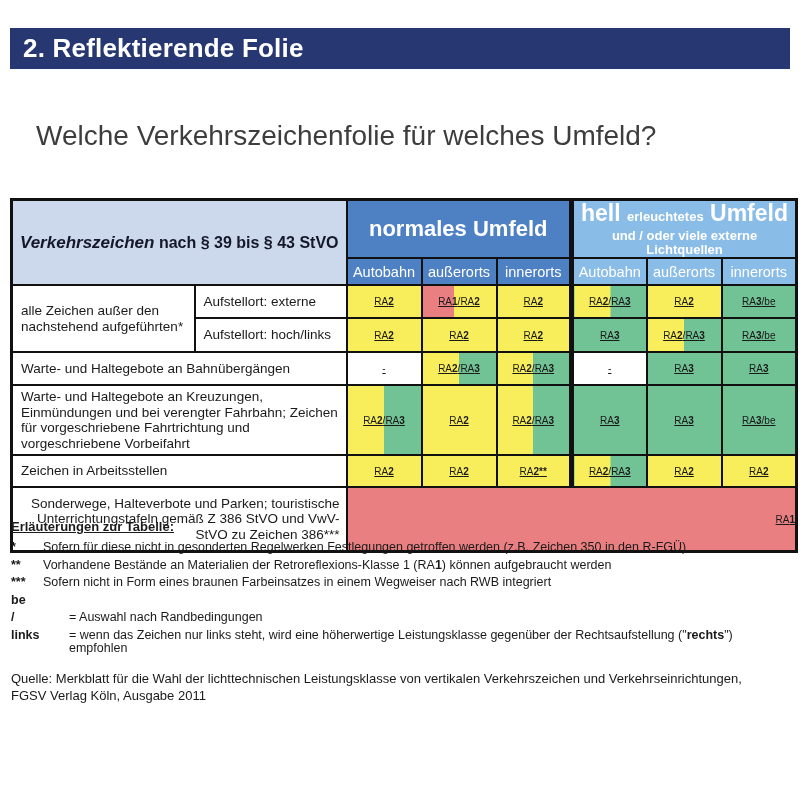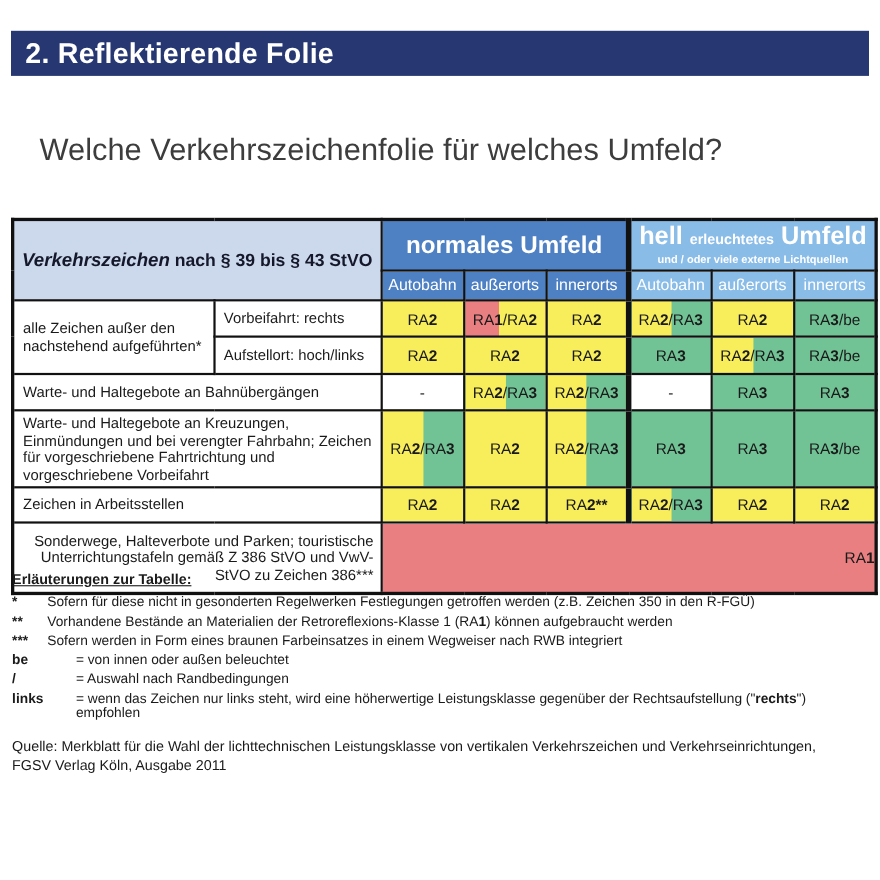--- a/index.html
+++ b/index.html
@@ -22,26 +22,26 @@
   .corner{background:var(--header_light,#CCD8EC);text-align:center;vertical-align:middle;color:#15182b;}
   .corner .big{font-weight:bold;font-size:17px;font-style:italic;}
   .corner .small{font-size:16px;}
   .grp{color:#fff;text-align:center;vertical-align:middle;height:44px;}
   .grp1{background:var(--blue_normal,#4E80C4);font-size:22px;}
   .grp1 .em{font-weight:bold;}
   .grp2{background:var(--blue_hell,#8ABCE8);margin-top:36px;}
   .grp2 .l1{font-size:23px;line-height:24px;}
   .grp2 .em{font-weight:bold;}
   .grp2 .mid{font-size:13px;}
-  .grp2 .l2{font-size:10px;line-height:14px;}
+  .grp2 .l2{font-size:13px;line-height:14px;}
   .colhead{color:#fff;font-size:14.5px;font-weight:normal;text-align:center;height:25px;vertical-align:middle;}
   .ch1{background:var(--blue_normal,#4E80C4);}
   .ch2{background:var(--blue_hell,#8ABCE8);}
   td.lab{background:#fff;font-size:13.5px;color:#1a1a1a;text-align:left;vertical-align:middle;padding:3px 6px 3px 8px;line-height:15.5px;}
-  td.ra{font-size:14px;color:#1a1a1a;text-align:center;vertical-align:middle;}
+  td.ra{font-size:10px;color:#1a1a1a;text-align:center;vertical-align:middle;text-decoration:underline;}
   .bg-yellow{background:var(--yellow,#F8ED5B);}
   .bg-green{background:var(--green,#71C295);}
   .bg-red{background:var(--red,#E97F81);padding-left:20px;}
   .bg-white{background:#fff;}
   .bg-yg{background:linear-gradient(90deg,var(--yellow,#F8ED5B) 0 50%,var(--green,#71C295) 50% 100%);}
   .bg-ry{background:linear-gradient(90deg,var(--red,#E97F81) 0 42%,var(--yellow,#F8ED5B) 42% 100%);}
   .gsep{border-left:5px solid #111;}
   tr.h-r1a td{height:25px;} tr.h-r1b td{height:26px;} tr.h-r2 td{height:25px;}
   tr.h-r3 td{height:59px;} tr.h-r4 td{height:24px;} tr.h-r5 td{height:56px;text-align:right;}
 
@@ -100,21 +100,21 @@
       <tr>
         <th class="colhead ch1">Autobahn</th>
         <th class="colhead ch1">außerorts</th>
         <th class="colhead ch1">innerorts</th>
         <th class="colhead ch2 gsep">Autobahn</th>
         <th class="colhead ch2">außerorts</th>
         <th class="colhead ch2">innerorts</th>
       </tr>
       <tr class="h-r1a">
         <td class="lab" rowspan="2">alle Zeichen außer den nachstehend aufgeführten*</td>
-        <td class="lab">Vorbeifahrt: rechts</td>
+        <td class="lab">Aufstellort: externe</td>
         <td class="ra bg-yellow">RA<b>2</b></td>
         <td class="ra bg-ry">RA<b>1</b>/RA<b>2</b></td>
         <td class="ra bg-yellow">RA<b>2</b></td>
         <td class="ra gsep bg-yg">RA<b>2</b>/RA<b>3</b></td>
         <td class="ra bg-yellow">RA<b>2</b></td>
         <td class="ra bg-green">RA<b>3</b>/be</td>
       </tr>
       <tr class="h-r1b">
         <td class="lab">Aufstellort: hoch/links</td>
         <td class="ra bg-yellow">RA<b>2</b></td>
@@ -165,25 +165,24 @@
       <div class="legend-item">
         <span class="legend-marker">*</span>
         <span><span>Sofern für diese nicht in gesonderten Regelwerken Festlegungen getroffen werden (z.B. Zeichen 350 in den R-FGÜ)</span></span>
       </div>
       <div class="legend-item">
         <span class="legend-marker">**</span>
         <span><span>Vorhandene Bestände an Materialien der Retroreflexions-Klasse 1 (RA</span><b>1</b><span>) können aufgebraucht werden</span></span>
       </div>
       <div class="legend-item">
         <span class="legend-marker">***</span>
-        <span><span>Sofern werden in Form eines braunen Farbeinsatzes in einem Wegweiser nach RWB integriert</span></span>
+        <span><span>Sofern nicht in Form eines braunen Farbeinsatzes in einem Wegweiser nach RWB integriert</span></span>
       </div>
       <div class="legend-item">
         <span class="legend-marker">be</span>
-        <span><span>= von innen oder außen beleuchtet</span></span>
       </div>
       <div class="legend-item">
         <span class="legend-marker">/</span>
         <span><span>= Auswahl nach Randbedingungen</span></span>
       </div>
       <div class="legend-item">
         <span class="legend-marker">links</span>
         <span><span>= wenn das Zeichen nur links steht, wird eine höherwertige Leistungsklasse gegenüber der Rechtsaufstellung ("</span><b>rechts</b><span>") empfohlen</span></span>
       </div>
     </div>

